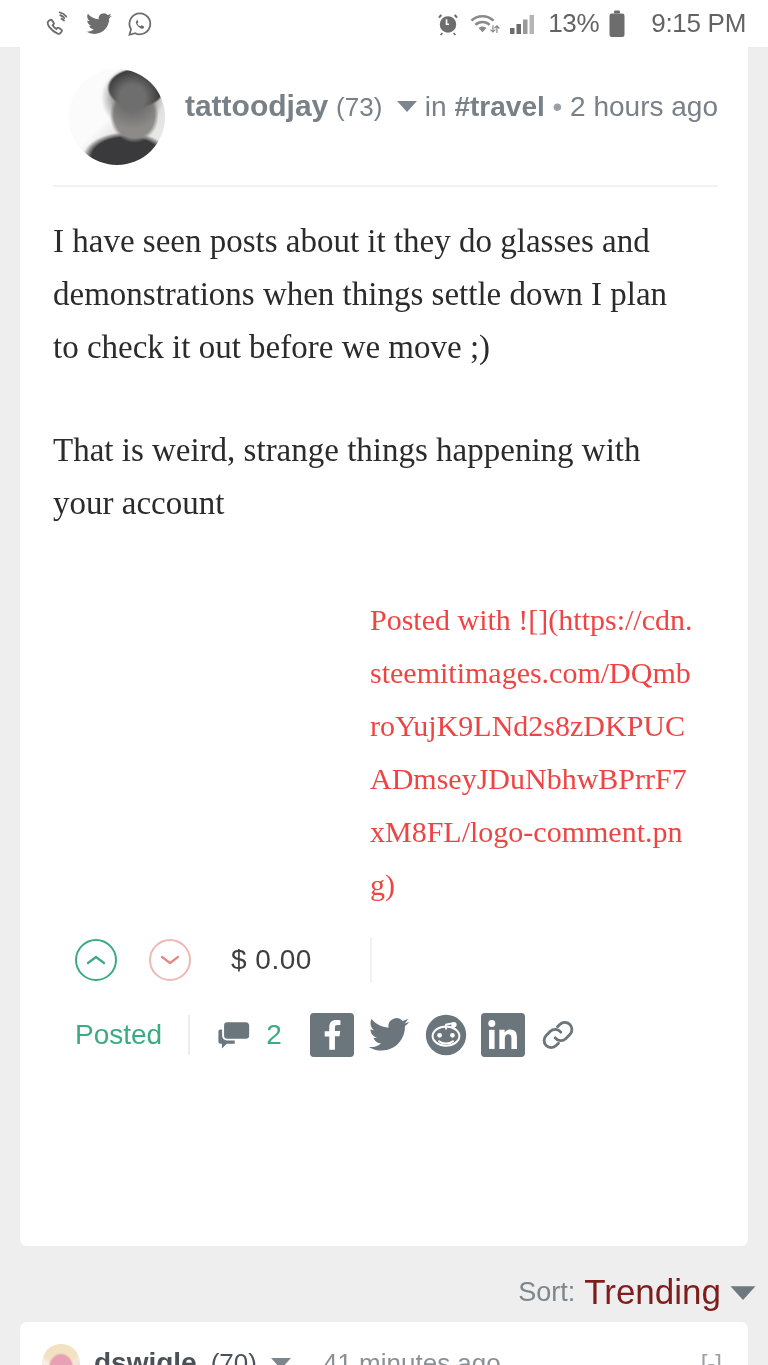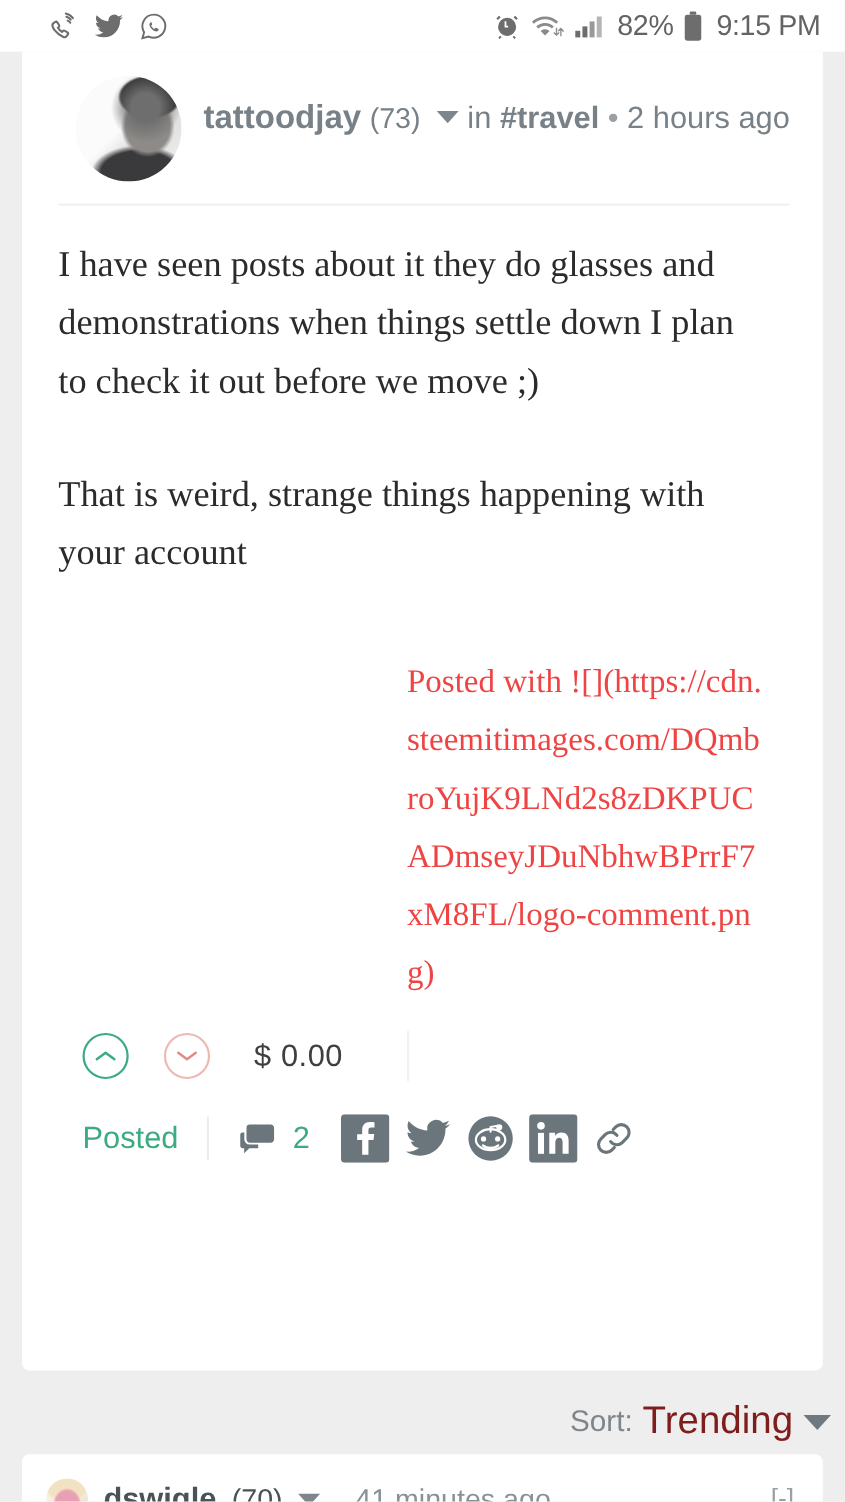--- a/index.html
+++ b/index.html
@@ -13,21 +13,21 @@
 
   
   .statusbar {
     position: absolute; top: 0; left: 0; width: 768px; height: 47px;
     background: #ffffff; display: flex; align-items: center;
     padding: 0 22px 0 44px; color: #6d6d6d;
   }
   .sb-left { display: flex; align-items: center; gap: 13px; }
   .sb-right { margin-left: auto; display: flex; align-items: center; gap: 9px; }
   .sb-pct { font-size: 26px; font-weight: 400; color: #636363; letter-spacing: -0.3px; }
-  .sb-time { font-size: 26px; font-weight: 400; color: #636363; letter-spacing: -0.3px; margin-left: 3px;}
+  .sb-time { font-size: 26px; font-weight: 400; color: #636363; letter-spacing: -0.3px; margin-left: 16px;}
   .ico { display: inline-block; line-height: 0; }
 
   
   .card {
     position: absolute; left: 20px; width: 728px;
     background: #ffffff; border-radius: 7px;
   }
   #main-card { top: 47px; height: 1199px; border-radius: 0 0 7px 7px; }
   #next-card { top: 1322px; height: 60px; border-radius: 7px 7px 0 0; overflow: hidden;}
 
@@ -161,21 +161,21 @@
         </svg>
       </span>
       <span class="ico">
         <svg width="30" height="26" viewBox="0 0 30 26" fill="#8a8a8a">
           <rect x="1" y="17" width="4.5" height="6" fill="#6d6d6d"></rect>
           <rect x="7.5" y="13" width="4.5" height="10" fill="#6d6d6d"></rect>
           <rect x="14" y="8.5" width="4.5" height="14.5" fill="#999"></rect>
           <rect x="20.5" y="4" width="4.5" height="19" fill="#b5b5b5"></rect>
         </svg>
       </span>
-      <span class="sb-pct">82%</span>
+      <span class="sb-pct">13%</span>
       <span class="ico">
         <svg width="18" height="28" viewBox="0 0 18 28" fill="#6d6d6d">
           <rect x="6" y="0.5" width="6" height="3" rx="1"></rect>
           <rect x="1.5" y="3.5" width="15" height="23.5" rx="2.2"></rect>
         </svg>
       </span>
       <span class="sb-time">9:15 PM</span>
     </div>
   </div>
 

